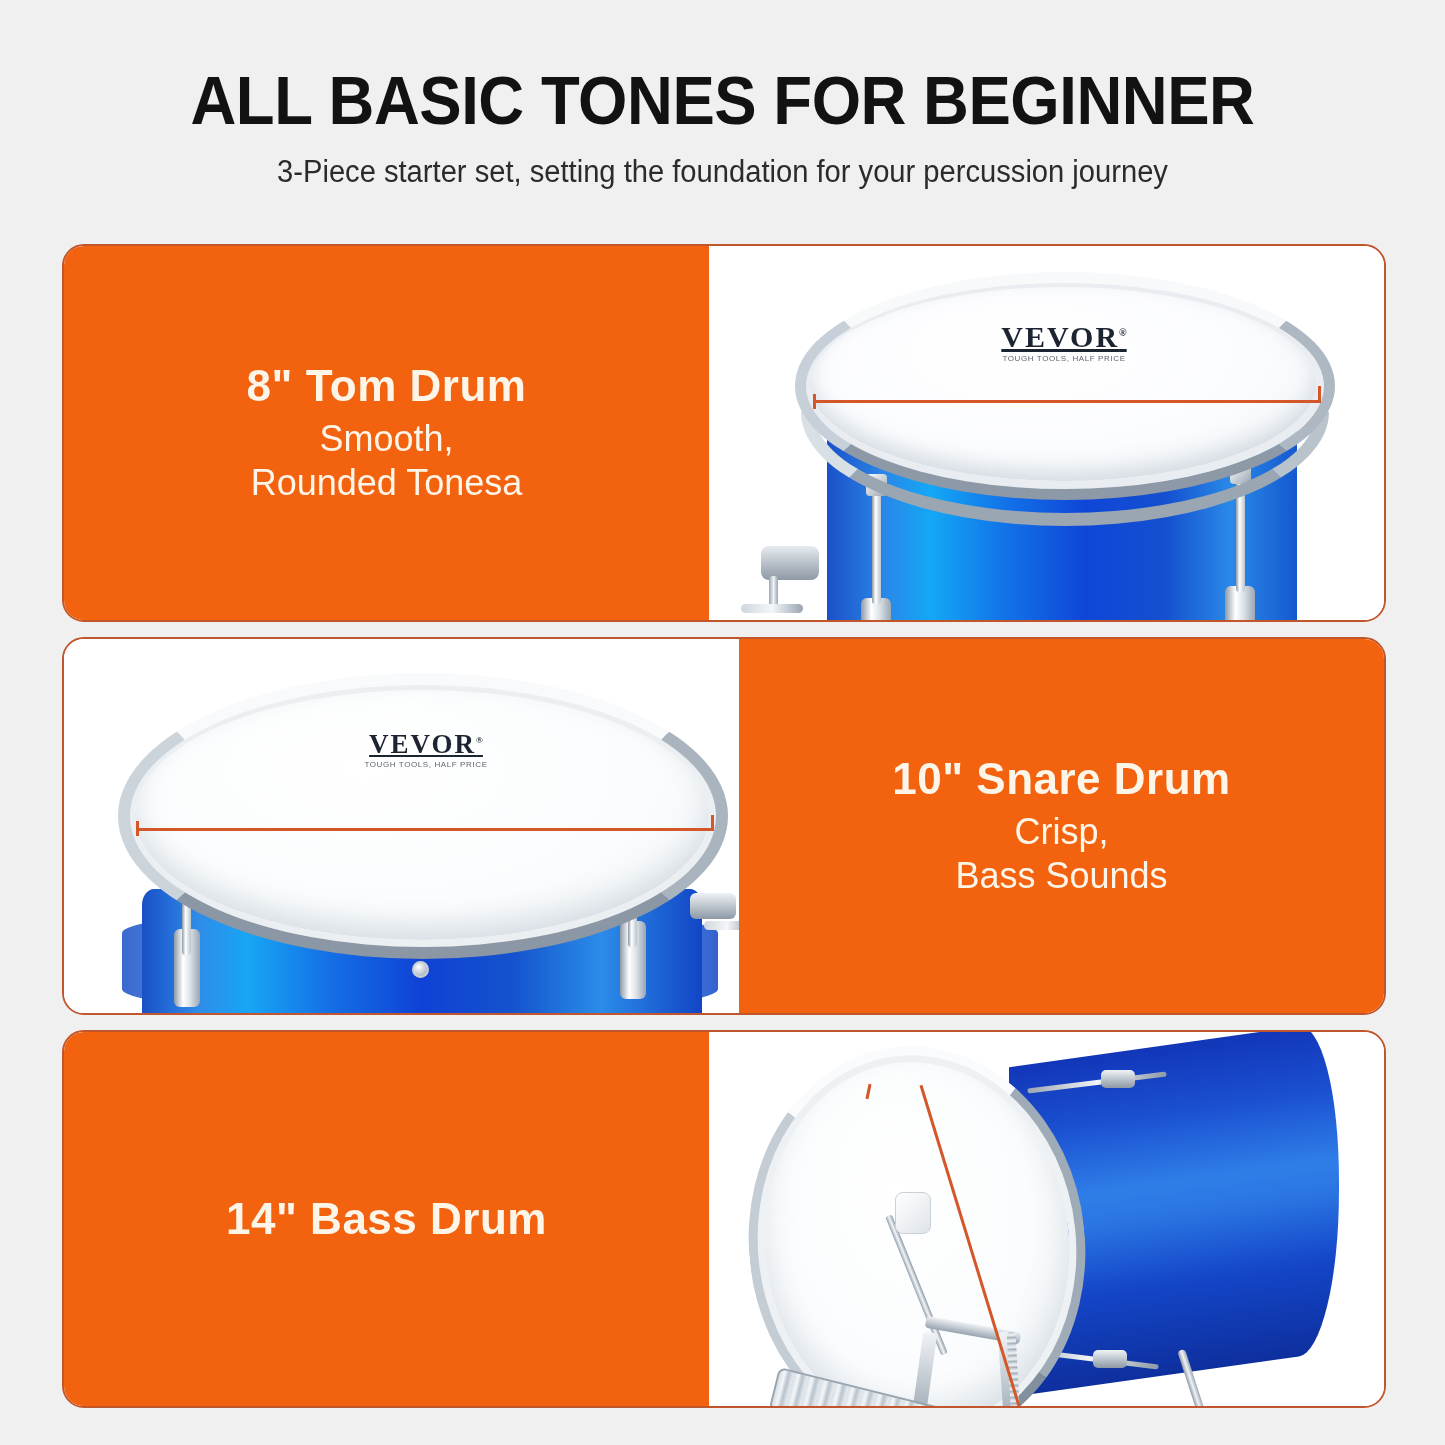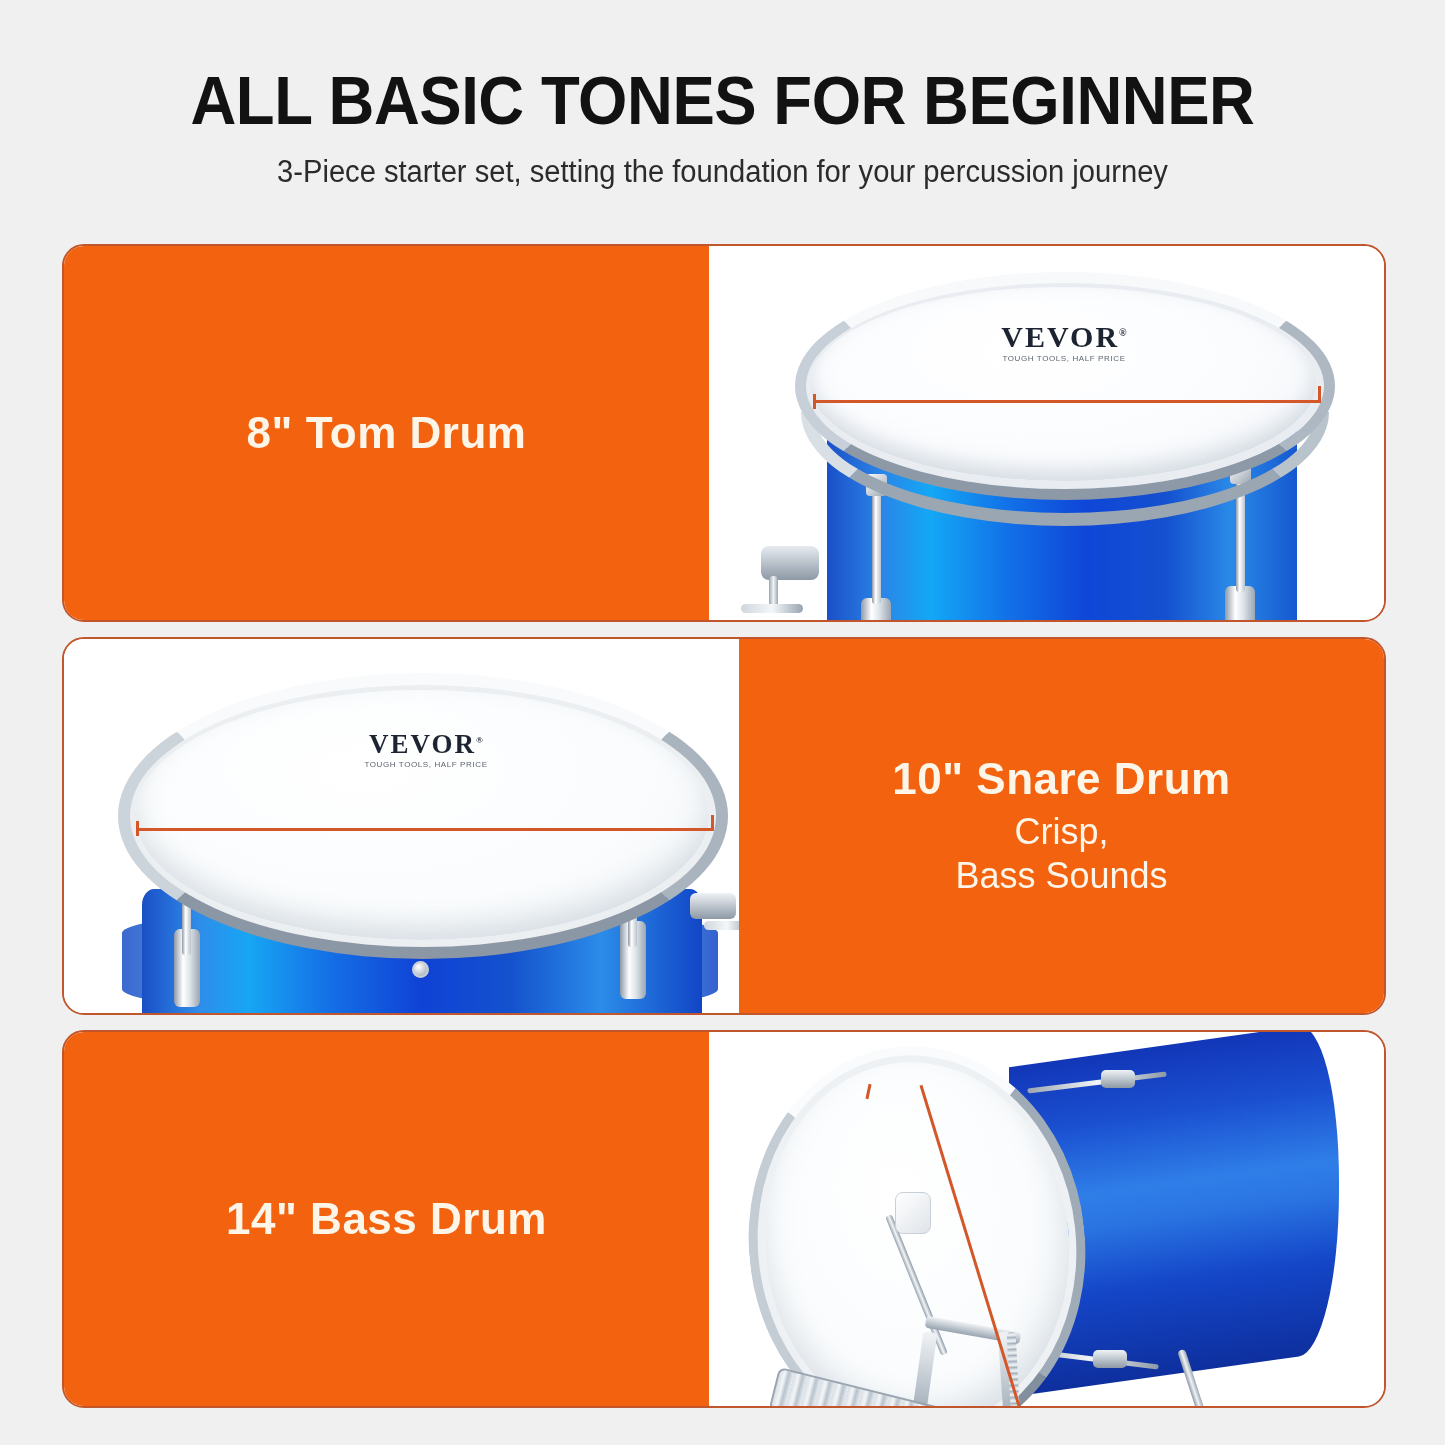--- a/index.html
+++ b/index.html
@@ -122,20 +122,21 @@
     position: absolute;
     text-align: center;
     color: #1b2430;
     font-family: "Liberation Serif", serif;
     pointer-events: none;
   }
   .logo .word {
     font-weight: bold;
     letter-spacing: 2px;
     line-height: 1;
+    text-decoration: underline;
   }
   .logo .reg {
     font-size: 0.34em;
     vertical-align: super;
     letter-spacing: 0;
   }
   .logo .tag {
     font-family: "Liberation Sans", sans-serif;
     color: #5b6470;
     letter-spacing: 0.6px;
@@ -358,20 +359,22 @@
   <div class="page-title">ALL BASIC TONES FOR BEGINNER</div>
   <div class="page-subtitle">3-Piece starter set, setting the foundation for your percussion journey</div>
 </div>
 
 <div class="cards">
 
   <div class="card">
 
     <div class="panel-text">
       <div class="drum-title">8" Tom Drum</div>
+      <div class="drum-sub">Smooth,
+Rounded Tonesa</div>
     </div>
 
     <div class="panel-media">
       <div class="art">
 
         <div class="tom-shell"></div>
 
         <div class="lug" style="left:152px;  top:352px;"></div>
         <div class="lug" style="left:516px;  top:340px;"></div>
         <div class="rod" style="left:163px;  top:238px;"></div>

